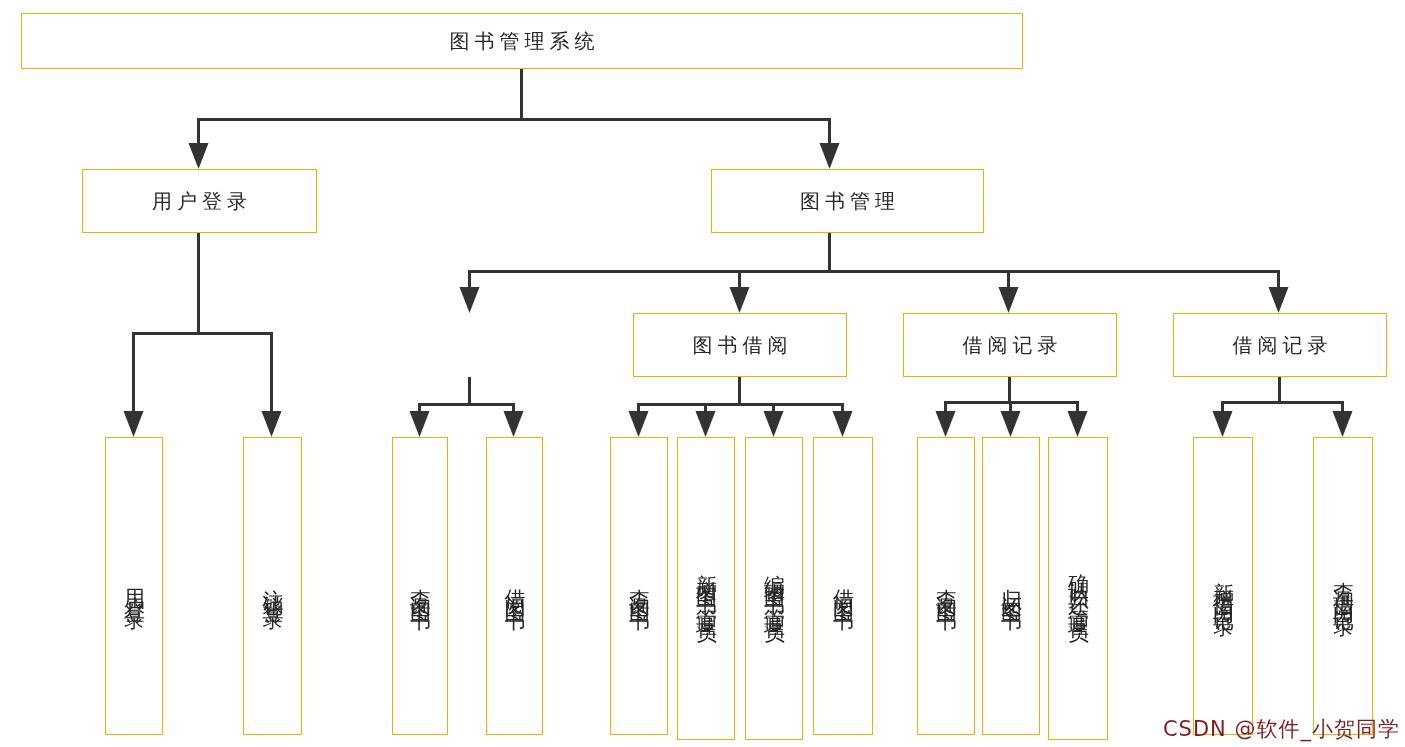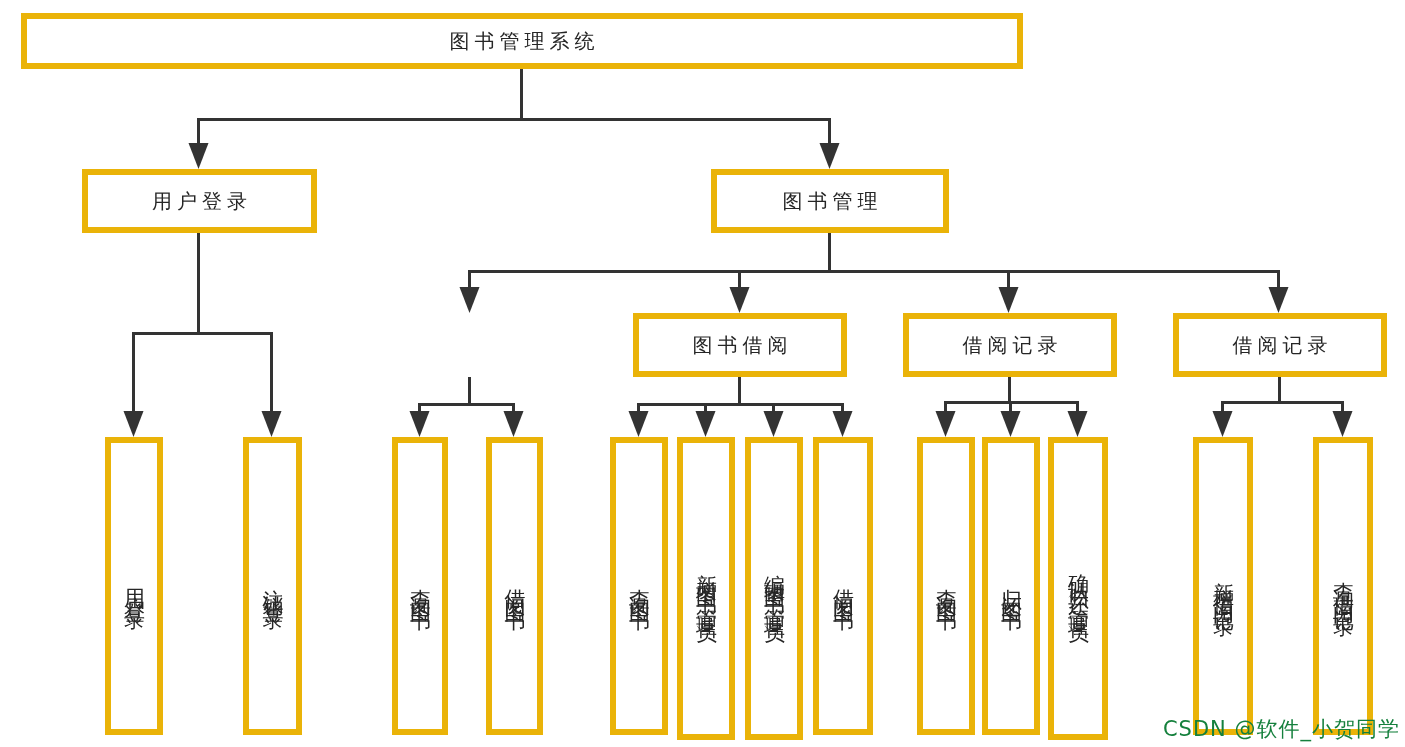--- a/index.html
+++ b/index.html
@@ -7,21 +7,21 @@
     position:relative;
     width:1405px;height:747px;
     background:#ffffff;
     font-family:"DejaVu Sans","Liberation Sans",sans-serif;
     overflow:hidden;
   }
   .connectors{position:absolute;left:0;top:0;}
   .node{
     position:absolute;
     box-sizing:border-box;
-    border:6px solid #eab308;
+    border:1px solid #eab308;
     background:#ffffff;
     display:flex;
     align-items:center;
     justify-content:center;
     color:#262626;
   }
   .hnode span{
     font-size:20px;
     letter-spacing:5px;
     text-indent:5px;
@@ -31,21 +31,21 @@
   .leaf span{
     font-size:21px;
     letter-spacing:7px;
     line-height:1;
   }
   .watermark{
     position:absolute;
     right:5px;
     bottom:4px;
     font-size:21px;
-    color:#15803d;
+    color:#7f1d1d;
     letter-spacing:1px;
     white-space:nowrap;
   }
 </style>
 </head>
 <body>
 
 <div class="canvas">
 
   <svg class="connectors" width="1405" height="747" viewBox="0 0 1405 747" fill="none" stroke="#333333" stroke-width="3">
@@ -98,21 +98,21 @@
     </g>
   </svg>
 
   <div class="node hnode" style="left:21px;top:13px;width:1002px;height:56px;">
     <span>图书管理系统</span>
   </div>
 
   <div class="node hnode" style="left:82px;top:169px;width:235px;height:64px;">
     <span>用户登录</span>
   </div>
-  <div class="node hnode" style="left:711px;top:169px;width:238px;height:64px;">
+  <div class="node hnode" style="left:711px;top:169px;width:273px;height:64px;">
     <span>图书管理</span>
   </div>
 
   <div class="node hnode" style="left:633px;top:313px;width:214px;height:64px;">
     <span>图书借阅</span>
   </div>
   <div class="node hnode" style="left:903px;top:313px;width:214px;height:64px;">
     <span>借阅记录</span>
   </div>
   <div class="node hnode" style="left:1173px;top:313px;width:214px;height:64px;">

